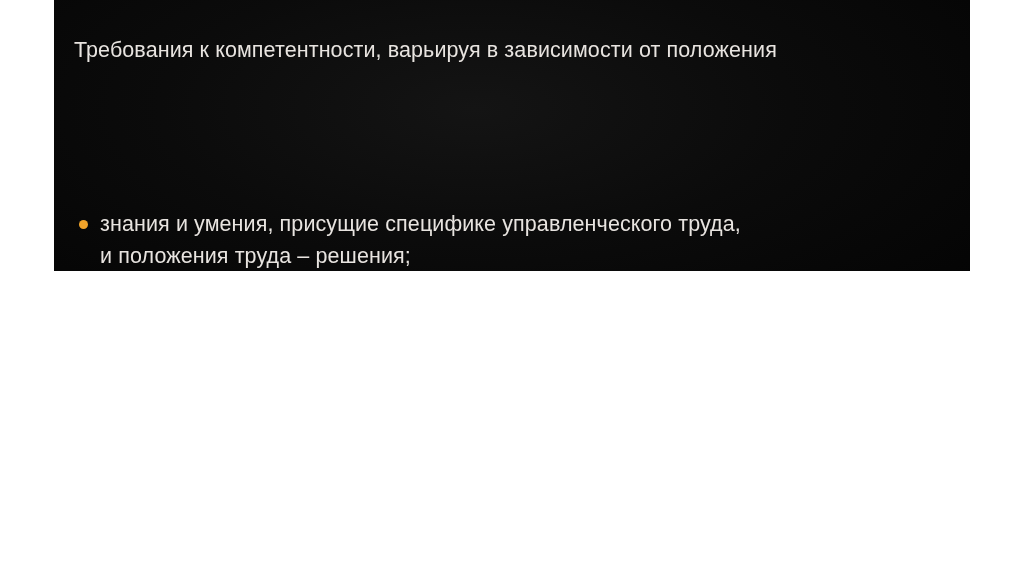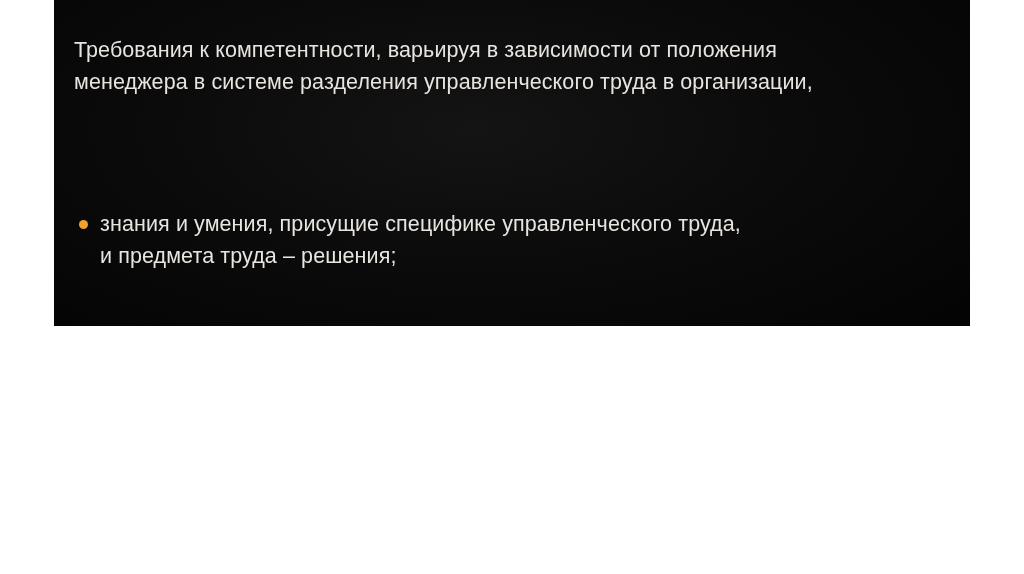--- a/index.html
+++ b/index.html
@@ -17,21 +17,21 @@
     position: relative;
     width: 1024px;
     height: 574px;
     background: #ffffff;
   }
   #slide-surface {
     position: absolute;
     left: 54px;
     top: 0px;
     width: 916px;
-    height: 326px;
+    height: 271px;
     background: #050505;
     background-image: radial-gradient(ellipse 700px 300px at 46% 40%, #141414 0%, #0b0b0b 45%, #030303 100%);
     overflow: hidden;
   }
   #intro-block {
     position: absolute;
     left: 20px;
     top: 34px;
     width: 872px;
   }
@@ -74,26 +74,25 @@
 </style>
 </head>
 <body>
 
 <div id="slide-canvas">
 
   <div id="slide-surface">
 
     <div id="intro-block">
       <div class="intro-line">Требования к компетентности, варьируя в зависимости от положения</div>
-      <div class="intro-line">менеджера в системе разделения управленческого труда в организации,</div>
     </div>
 
     <div id="bullet-list">
       <div class="bullet-item">
         <span class="bullet-marker"></span>
         <div class="bullet-line first">знания и умения, присущие специфике управленческого труда,</div>
-        <div class="bullet-line">и предмета труда – решения;</div>
+        <div class="bullet-line">и положения труда – решения;</div>
       </div>
     </div>
 
   </div>
 
 </div>
 
 </body></html>

